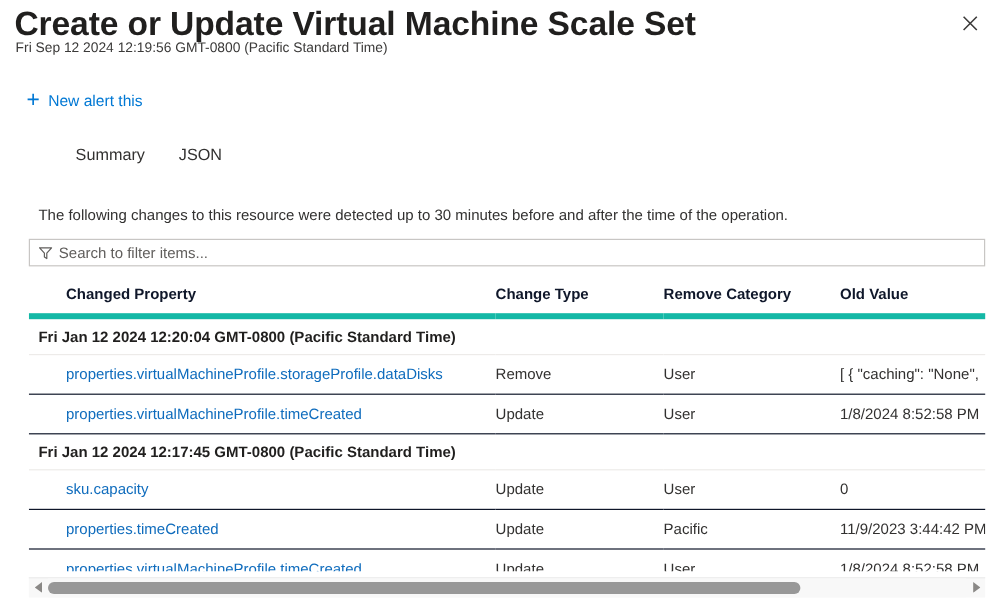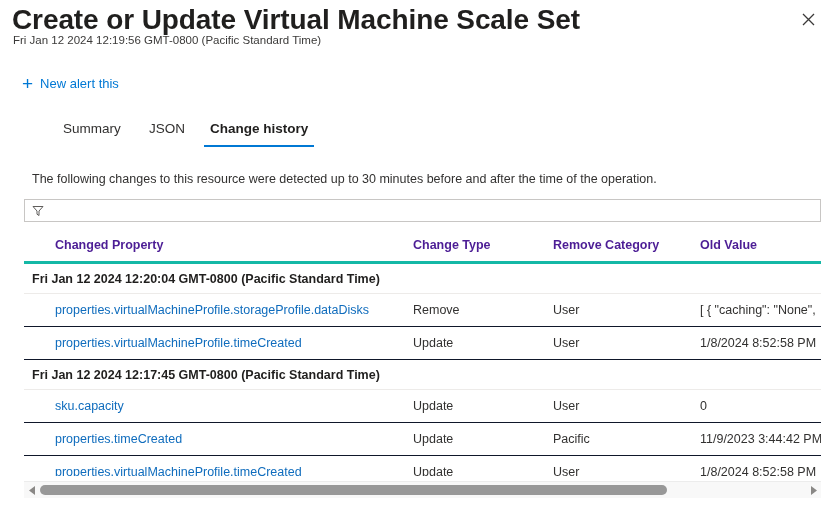--- a/index.html
+++ b/index.html
@@ -179,23 +179,23 @@
   }
   .table col.c-prop { width: 389px; }
   .table col.c-type { width: 140px; }
   .table col.c-cat  { width: 147px; }
   .table col.c-old  { width: 264px; }
 
   .table th {
     text-align: left;
     font-size: 12.5px;
     font-weight: bold;
-    color: #4c1d95;
+    color: #0f172a;
     padding: 0 0 9px 0;
-    border-bottom: 3px solid #14b8a6;
+    border-bottom: 5px solid #14b8a6;
     height: 22px;
     vertical-align: bottom;
     white-space: nowrap;
   }
   .table th.c-prop-h { padding-left: 31px; }
 
   .group-row td {
     font-size: 12.5px;
     font-weight: bold;
     color: #201f1e;
@@ -256,51 +256,51 @@
     background: #989898;
     border-radius: 5px;
     cursor: pointer;
   }
 </style>
 </head>
 <body>
 
 <div class="page-header">
   <div class="title">Create or Update Virtual Machine Scale Set</div>
-  <div class="subtitle">Fri Jan 12 2024 12:19:56 GMT-0800 (Pacific Standard Time)</div>
+  <div class="subtitle">Fri Sep 12 2024 12:19:56 GMT-0800 (Pacific Standard Time)</div>
   <button class="close-button">
     <span>
       <svg width="13" height="13" viewBox="0 0 13 13" aria-hidden="true">
         <path d="M1 1 L12 12 M12 1 L1 12" stroke="#3b3a39" stroke-width="1.3" fill="none"></path>
       </svg>
     </span>
   </button>
 </div>
 
 <div class="command-bar">
   <button class="cmd-button">
     <span class="cmd-plus">+</span>
     <span class="cmd-label">New alert this</span>
   </button>
 </div>
 
 <div class="tabs">
   <button class="tab tab-0">Summary</button>
   <button class="tab tab-1">JSON</button>
-  <button class="tab tab-2 active">Change history</button>
 </div>
 
 <div class="description">The following changes to this resource were detected up to 30 minutes before and after the time of the operation.</div>
 
 <div class="search-wrap">
   <span class="filter-icon">
     <svg width="12" height="12" viewBox="0 0 12 12" aria-hidden="true">
       <path d="M1 1.5 H11 L7 6 V10.5 L5 9.2 V6 Z" stroke="#605e5c" stroke-width="1" fill="none" stroke-linejoin="round"></path>
     </svg>
   </span>
+  <input class="search-input" type="text" placeholder="Search to filter items..." style="">
 </div>
 
 <div class="table-area">
   <table class="table">
     <colgroup>
       <col class="c-prop">
         <col class="c-type">
         <col class="c-cat">
         <col class="c-old">
     </colgroup>

